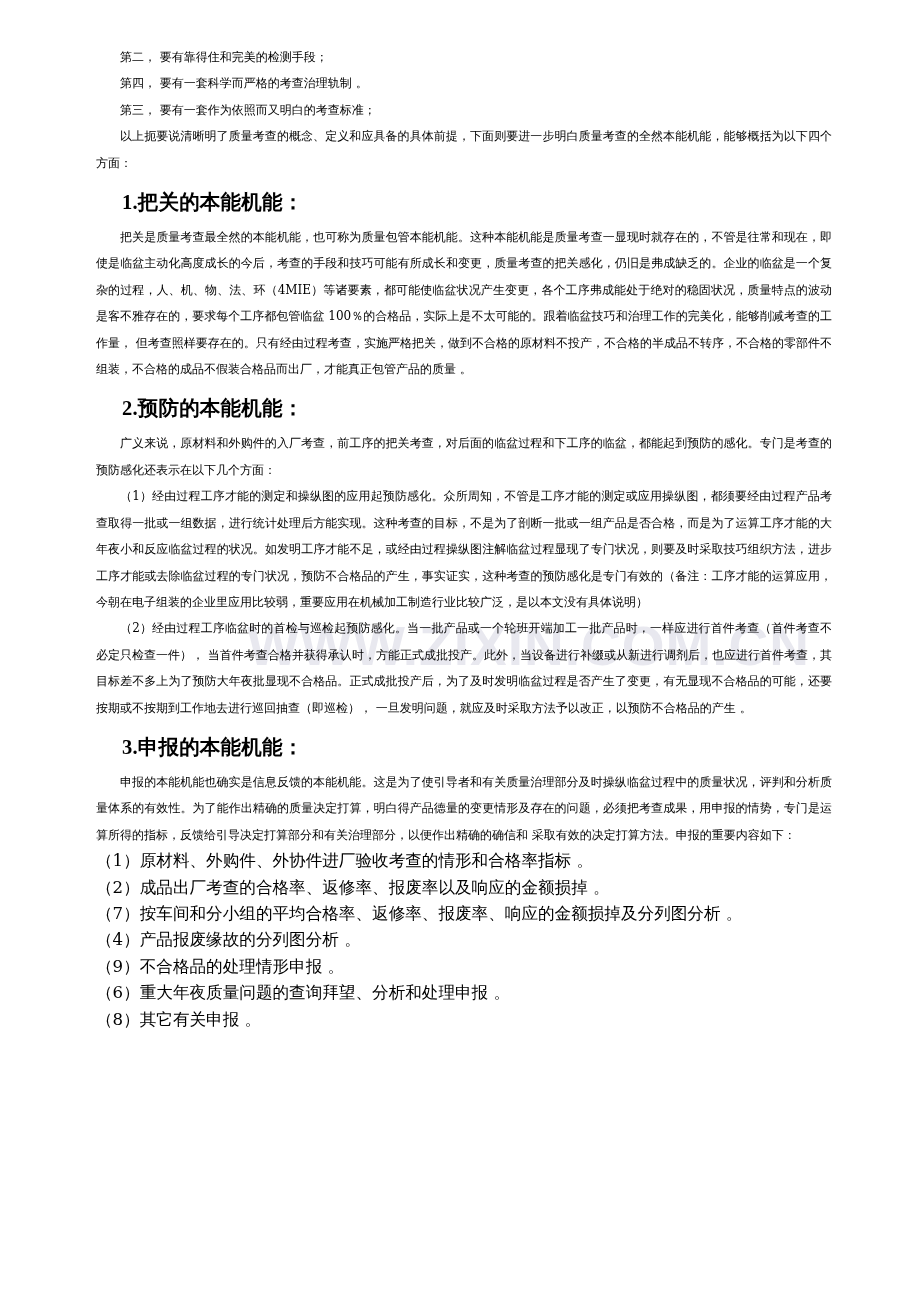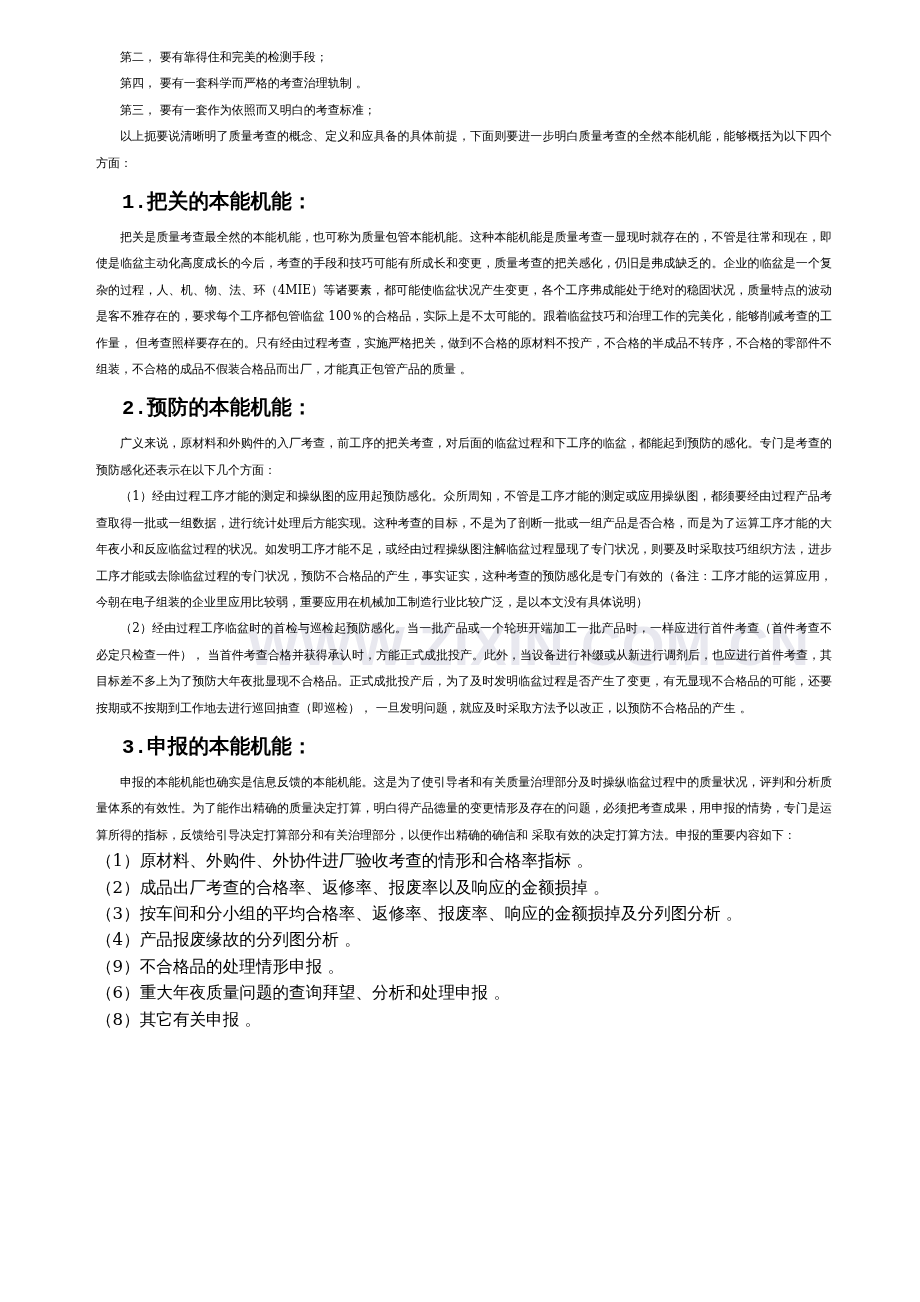--- a/index.html
+++ b/index.html
@@ -59,21 +59,21 @@
   .item-line {
     text-indent: 0;
     font-size: 16.6px;
     line-height: 26.4px;
   }
   h2.heading {
     margin: 0;
     padding-top: 12px;
     padding-bottom: 7px;
     padding-left: 26px;
-    font-family: Liberation Mono, monospace;
+    font-family: Liberation Serif, serif;
     font-size: 20.5px;
     font-weight: 700;
     line-height: 29px;
     letter-spacing: 0.2px;
   }
   .block { position: relative; z-index: 10; }
 </style>
 </head>
 <body>
 
@@ -93,20 +93,20 @@
 
     <h2 class="heading block">2.预防的本能机能：</h2>
     <p class="indent-item block">广义来说，原材料和外购件的入厂考查，前工序的把关考查，对后面的临盆过程和下工序的临盆，都能起到预防的感化。专门是考查的预防感化还表示在以下几个方面：</p>
     <p class="indent-item block">（1）经由过程工序才能的测定和操纵图的应用起预防感化。众所周知，不管是工序才能的测定或应用操纵图，都须要经由过程产品考查取得一批或一组数据，进行统计处理后方能实现。这种考查的目标，不是为了剖断一批或一组产品是否合格，而是为了运算工序才能的大年夜小和反应临盆过程的状况。如发明工序才能不足，或经由过程操纵图注解临盆过程显现了专门状况，则要及时采取技巧组织方法，进步工序才能或去除临盆过程的专门状况，预防不合格品的产生，事实证实，这种考查的预防感化是专门有效的（备注：工序才能的运算应用，今朝在电子组装的企业里应用比较弱，重要应用在机械加工制造行业比较广泛，是以本文没有具体说明）</p>
     <p class="indent-item block">（2）经由过程工序临盆时的首检与巡检起预防感化。当一批产品或一个轮班开端加工一批产品时，一样应进行首件考查（首件考查不必定只检查一件）， 当首件考查合格并获得承认时，方能正式成批投产。此外，当设备进行补缀或从新进行调剂后，也应进行首件考查，其目标差不多上为了预防大年夜批显现不合格品。正式成批投产后，为了及时发明临盆过程是否产生了变更，有无显现不合格品的可能，还要按期或不按期到工作地去进行巡回抽查（即巡检）， 一旦发明问题，就应及时采取方法予以改正，以预防不合格品的产生 。</p>
 
     <h2 class="heading block">3.申报的本能机能：</h2>
     <p class="indent-item block">申报的本能机能也确实是信息反馈的本能机能。这是为了使引导者和有关质量治理部分及时操纵临盆过程中的质量状况，评判和分析质量体系的有效性。为了能作出精确的质量决定打算，明白得产品德量的变更情形及存在的问题，必须把考查成果，用申报的情势，专门是运算所得的指标，反馈给引导决定打算部分和有关治理部分，以便作出精确的确信和 采取有效的决定打算方法。申报的重要内容如下：</p>
     <p class="item-line block">（1）原材料、外购件、外协件进厂验收考查的情形和合格率指标 。</p>
     <p class="item-line block">（2）成品出厂考查的合格率、返修率、报废率以及响应的金额损掉 。</p>
-    <p class="item-line block">（3）按车间和分小组的平均合格率、返修率、报废率、响应的金额损掉及分列图分析 。</p>
+    <p class="item-line block">（7）按车间和分小组的平均合格率、返修率、报废率、响应的金额损掉及分列图分析 。</p>
     <p class="item-line block">（4）产品报废缘故的分列图分析 。</p>
     <p class="item-line block">（9）不合格品的处理情形申报 。</p>
     <p class="item-line block">（6）重大年夜质量问题的查询拜望、分析和处理申报 。</p>
     <p class="item-line block">（8）其它有关申报 。</p>
 
   </div>
 </div>
 
 </body></html>

